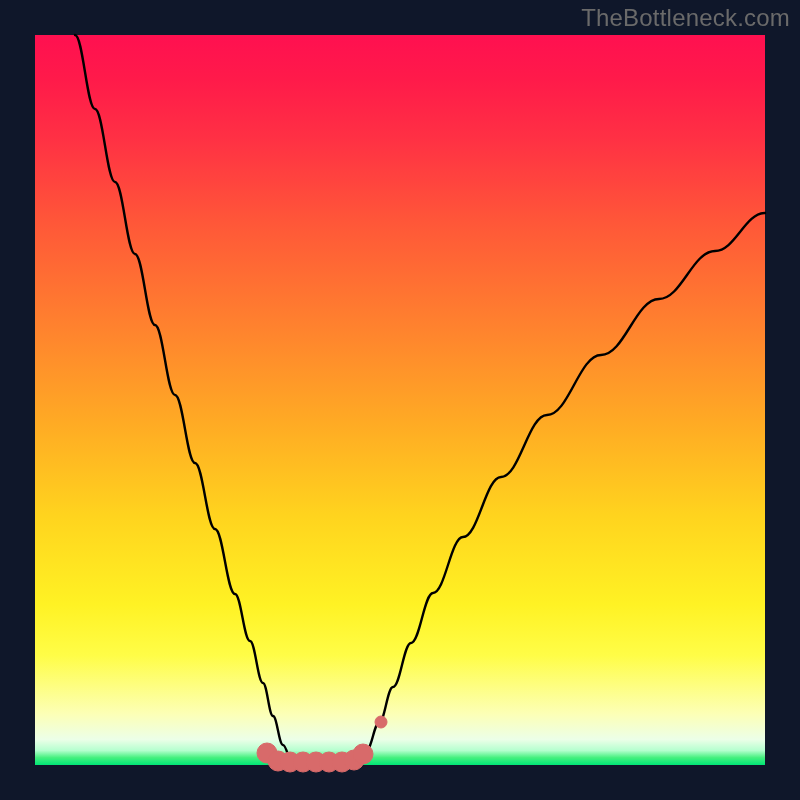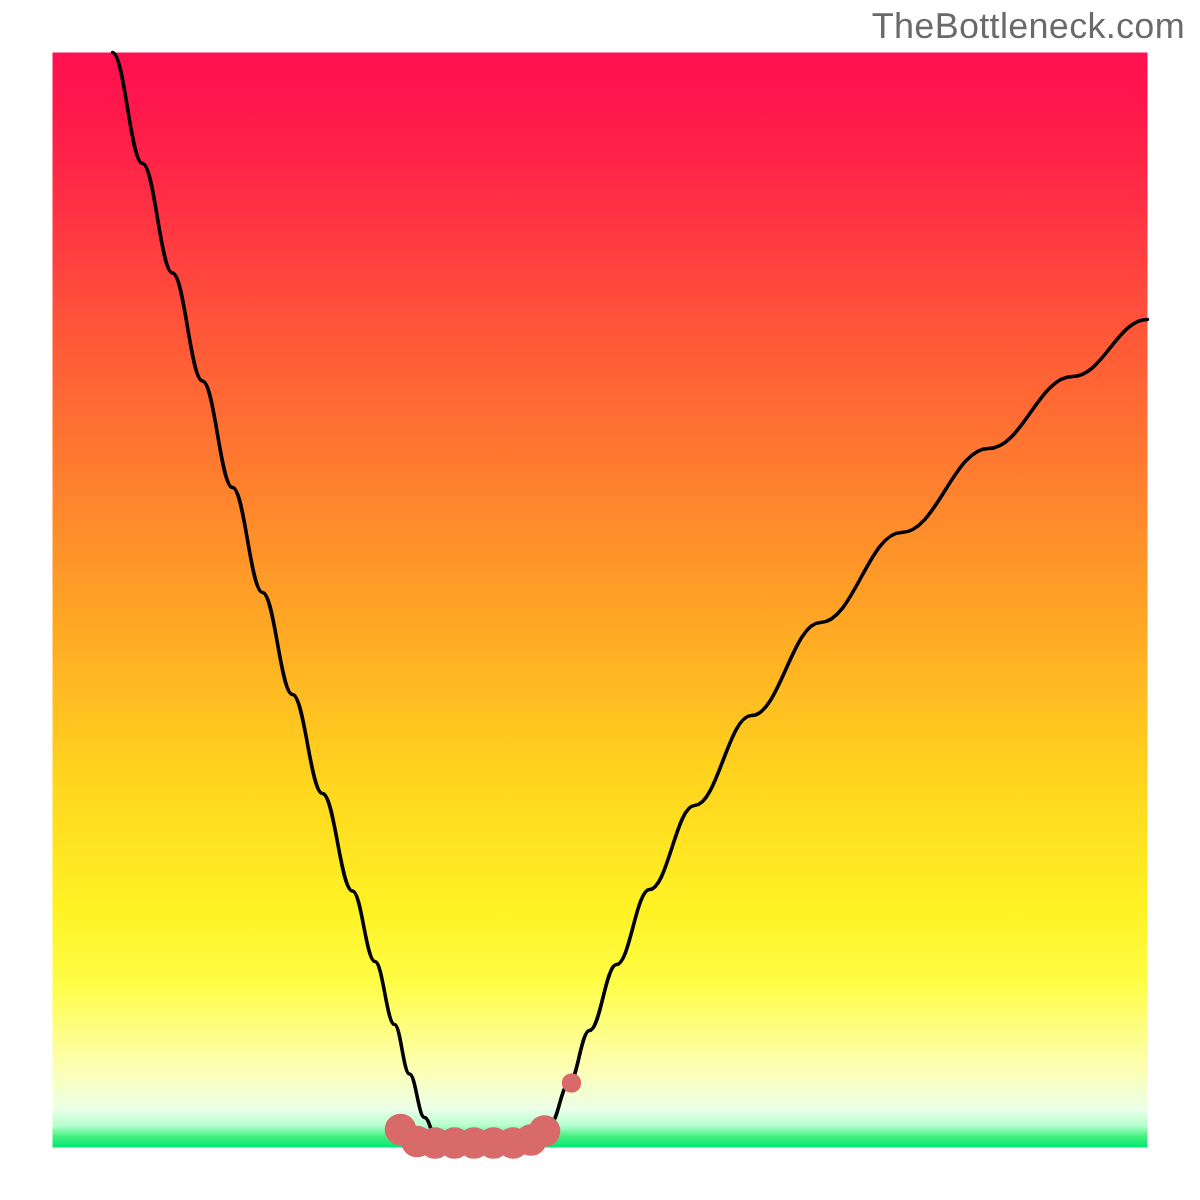--- a/index.html
+++ b/index.html
@@ -10,21 +10,21 @@
     background: #000;
     overflow: hidden;
     font-family: Arial, Helvetica, sans-serif;
   }
   .frame {
     position: absolute;
     left: 0;
     top: 0;
     width: 800px;
     height: 800px;
-    background: #ffffff;
+    background: #0f172a;
   }
   .plot-bg {
     position: absolute;
     left: 35px;
     top: 35px;
     width: 730px;
     height: 730px;
     background: linear-gradient(
       to bottom,
       #ff1050 0%,

